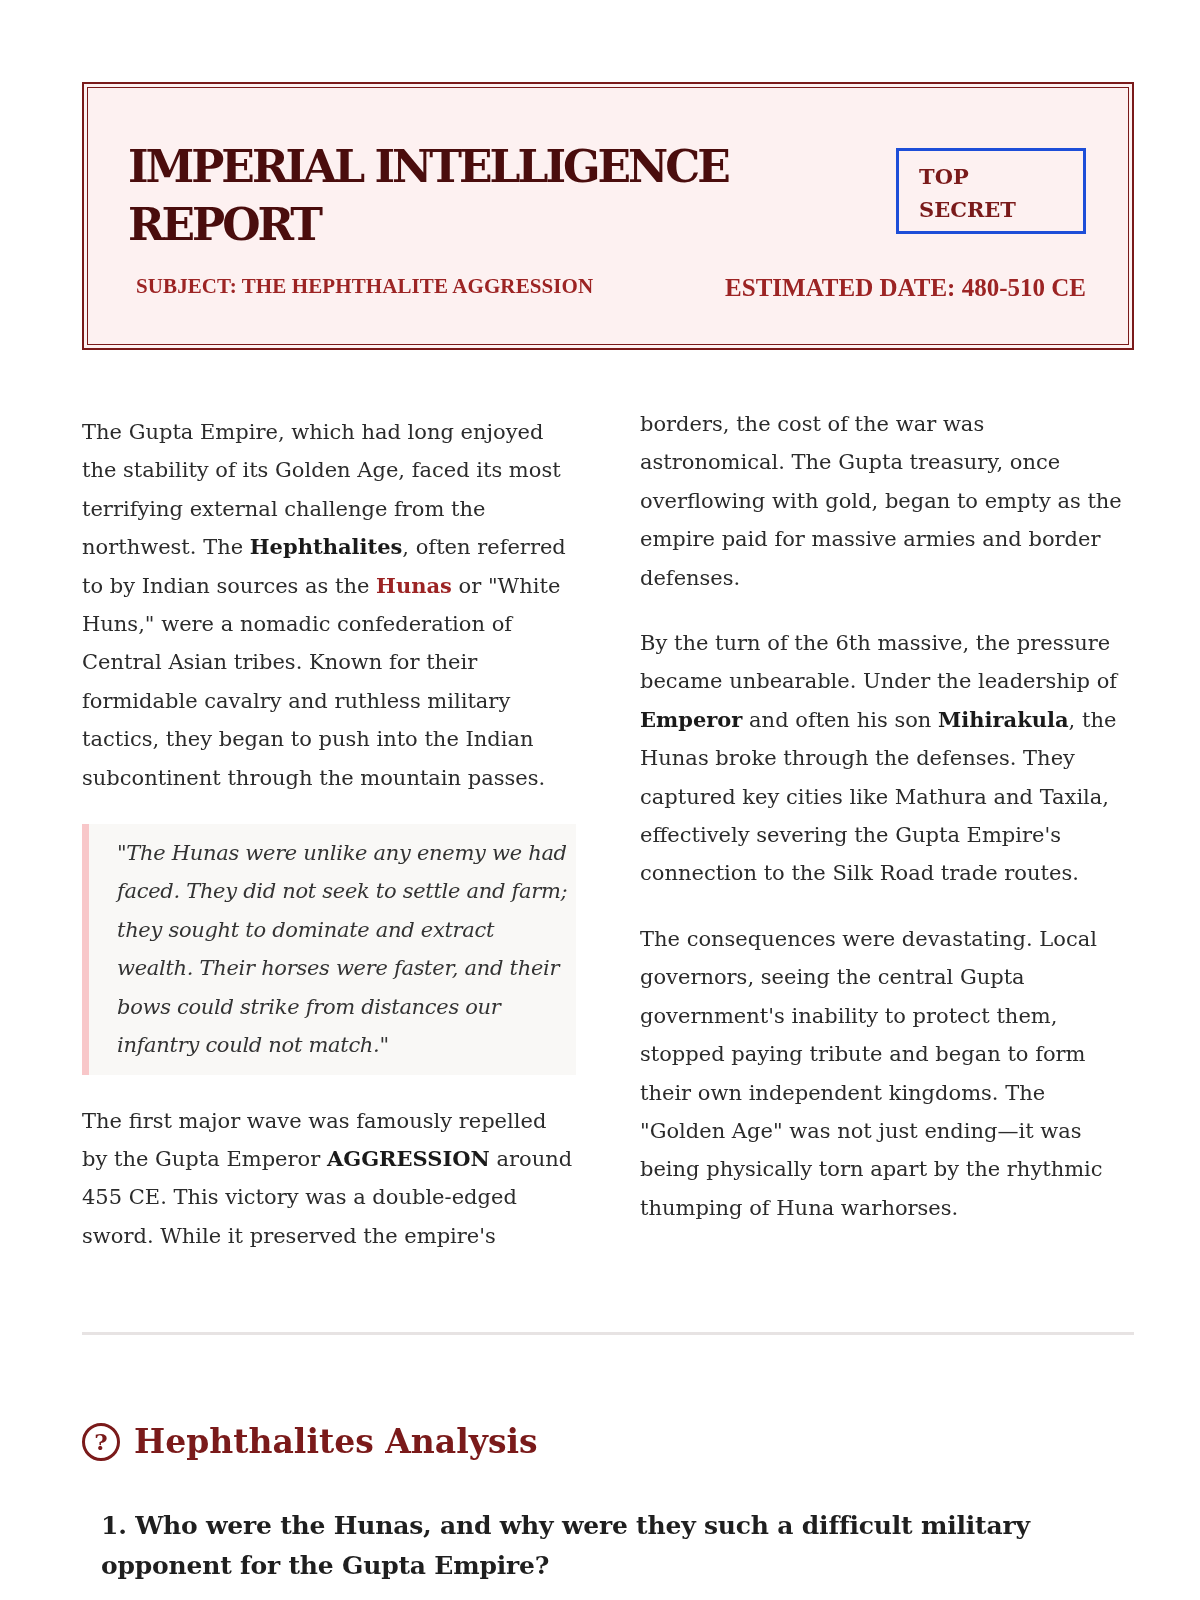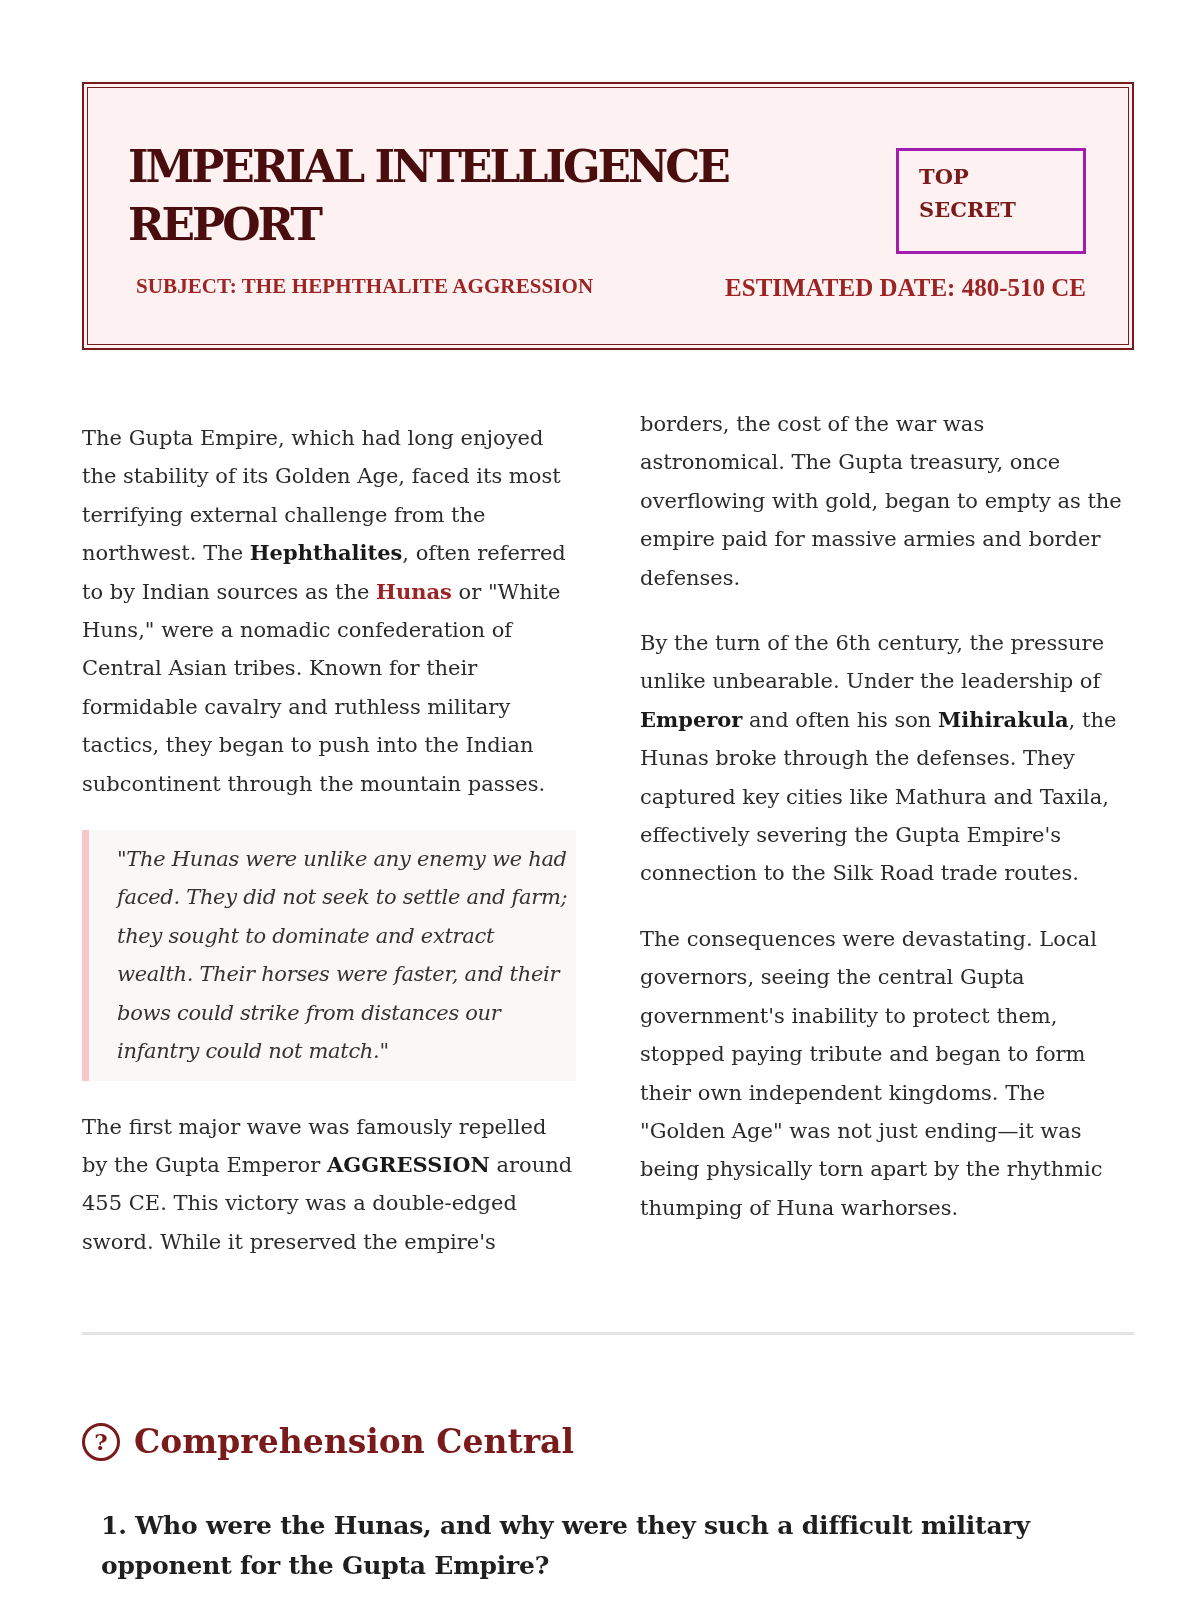--- a/index.html
+++ b/index.html
@@ -27,22 +27,22 @@
       font-family: "DejaVu Serif", serif;
       font-weight: 900;
       font-size: 44px;
       line-height: 58px;
       letter-spacing: -3px;
       color: #4a0d0d;
       text-transform: uppercase;
     }
     .stamp {
       position: absolute; right: 42px; top: 60px;
-      width: 190px; height: 106px;
-      border: 3px solid #a21caf;
+      width: 190px; height: 86px;
+      border: 3px solid #1d4ed8;
       padding: 9px 20px;
       font-family: "DejaVu Serif", serif;
       font-weight: 700; font-size: 21px; line-height: 33px;
       color: #7a1a1a;
     }
     .subject {
       position: absolute; left: 40px; top: 186px;
       font-family: "Liberation Serif", serif;
       font-weight: 700; font-size: 21px;
       color: #9c2424;
@@ -60,21 +60,21 @@
     .article {
       position: absolute; left: 0; top: 323px;
       width: 1052px;
       column-count: 2;
       column-gap: 64px;
       font-family: "DejaVu Serif", serif;
       font-size: 21px;
       line-height: 38.4px;
       color: #2b2b2b;
     }
-    .article p { margin: 14px 0 27px 0; }
+    .article p { margin: 8px 0 27px 0; }
     .article b { color: #1a1a1a; }
     .article .accent { color: #9c2424; font-weight: 700; }
 
     .quote {
       background: #f9f8f6;
       border-left: 7px solid #f8c7c9;
       padding: 10px 0 10px 28px;
       margin: 0 0 27px 0;
       font-style: italic;
       font-size: 21px;
@@ -133,27 +133,27 @@
     </div>
   </div>
 
   <div class="article">
     <p><span>The Gupta Empire, which had long enjoyed the stability of its Golden Age, faced its most terrifying external challenge from the northwest. The </span><b>Hephthalites</b><span>, often referred to by Indian sources as the </span><span class="accent">Hunas</span><span> or "White Huns," were a nomadic confederation of Central Asian tribes. Known for their formidable cavalry and ruthless military tactics, they began to push into the Indian subcontinent through the mountain passes.</span></p>
 
     <blockquote class="quote">"The Hunas were unlike any enemy we had faced. They did not seek to settle and farm; they sought to dominate and extract wealth. Their horses were faster, and their bows could strike from distances our infantry could not match."</blockquote>
 
     <p><span>The first major wave was famously repelled by the Gupta Emperor </span><b>AGGRESSION</b><span> around 455 CE. This victory was a double-edged sword. While it preserved the empire's borders, the cost of the war was astronomical. The Gupta treasury, once overflowing with gold, began to empty as the empire paid for massive armies and border defenses.</span></p>
 
-    <p><span>By the turn of the 6th century, the pressure unlike unbearable. Under the leadership of </span><b>Emperor</b><span> and often his son </span><b>Mihirakula</b><span>, the Hunas broke through the defenses. They captured key cities like Mathura and Taxila, effectively severing the Gupta Empire's connection to the Silk Road trade routes.</span></p>
+    <p><span>By the turn of the 6th massive, the pressure became unbearable. Under the leadership of </span><b>Emperor</b><span> and often his son </span><b>Mihirakula</b><span>, the Hunas broke through the defenses. They captured key cities like Mathura and Taxila, effectively severing the Gupta Empire's connection to the Silk Road trade routes.</span></p>
 
     <p>The consequences were devastating. Local governors, seeing the central Gupta government's inability to protect them, stopped paying tribute and began to form their own independent kingdoms. The "Golden Age" was not just ending—it was being physically torn apart by the rhythmic thumping of Huna warhorses.</p>
   </div>
 
   <div class="divider"></div>
 
   <h2 class="section-heading">
     <span class="q-icon">?</span>
-    <span>Comprehension Central</span>
+    <span>Hephthalites Analysis</span>
   </h2>
 
   <div class="question">1. Who were the Hunas, and why were they such a difficult military opponent for the Gupta Empire?</div>
 
 </div>
 
 </body></html>

